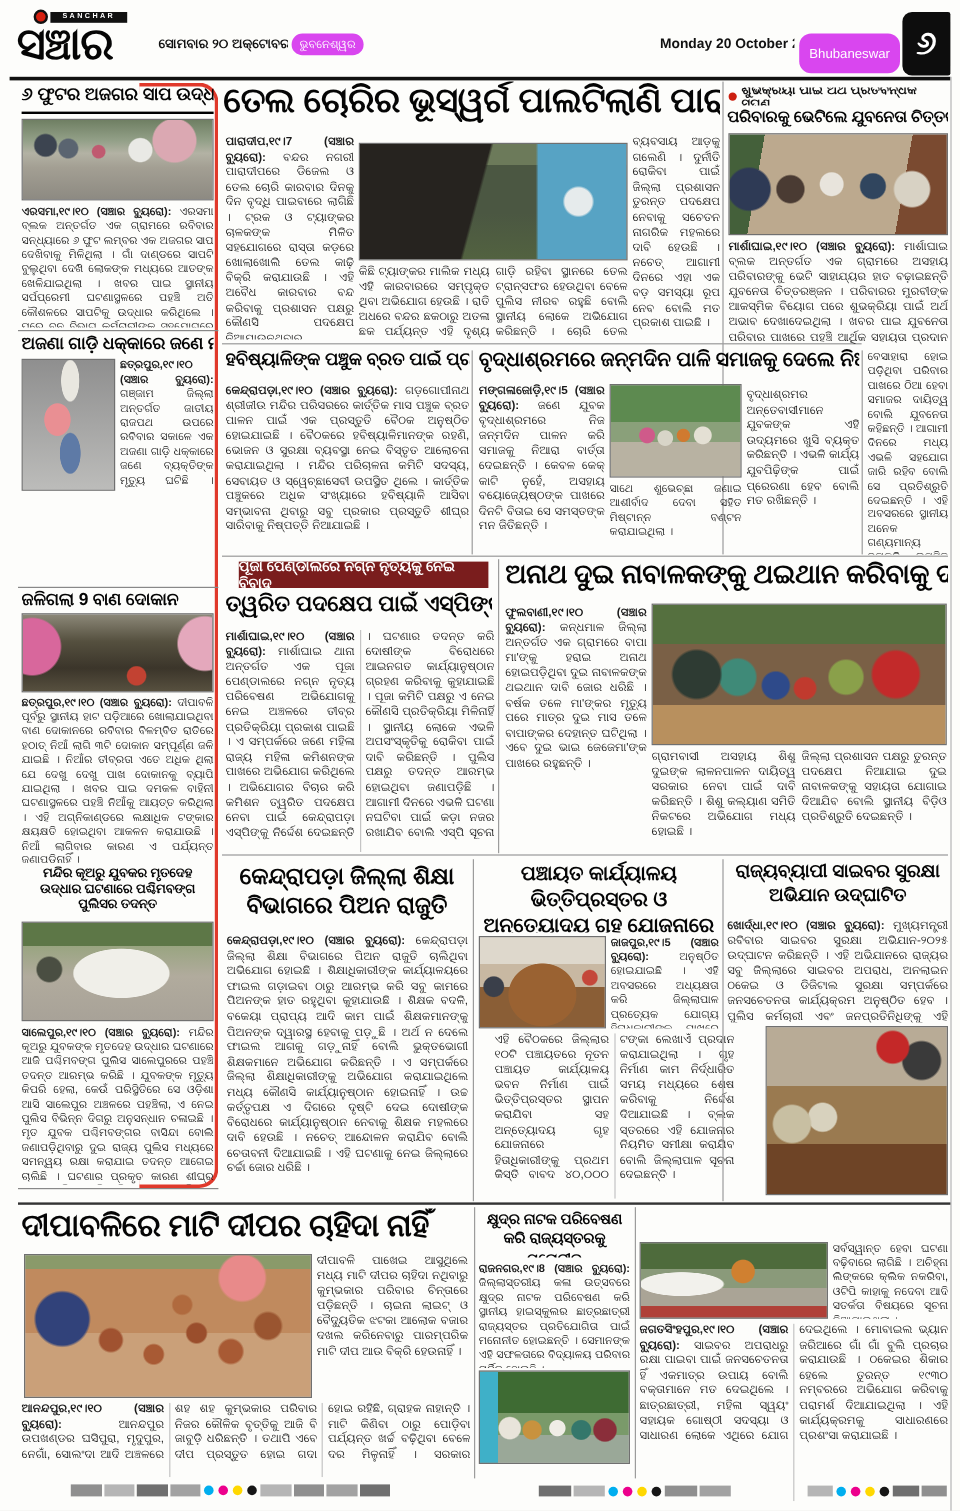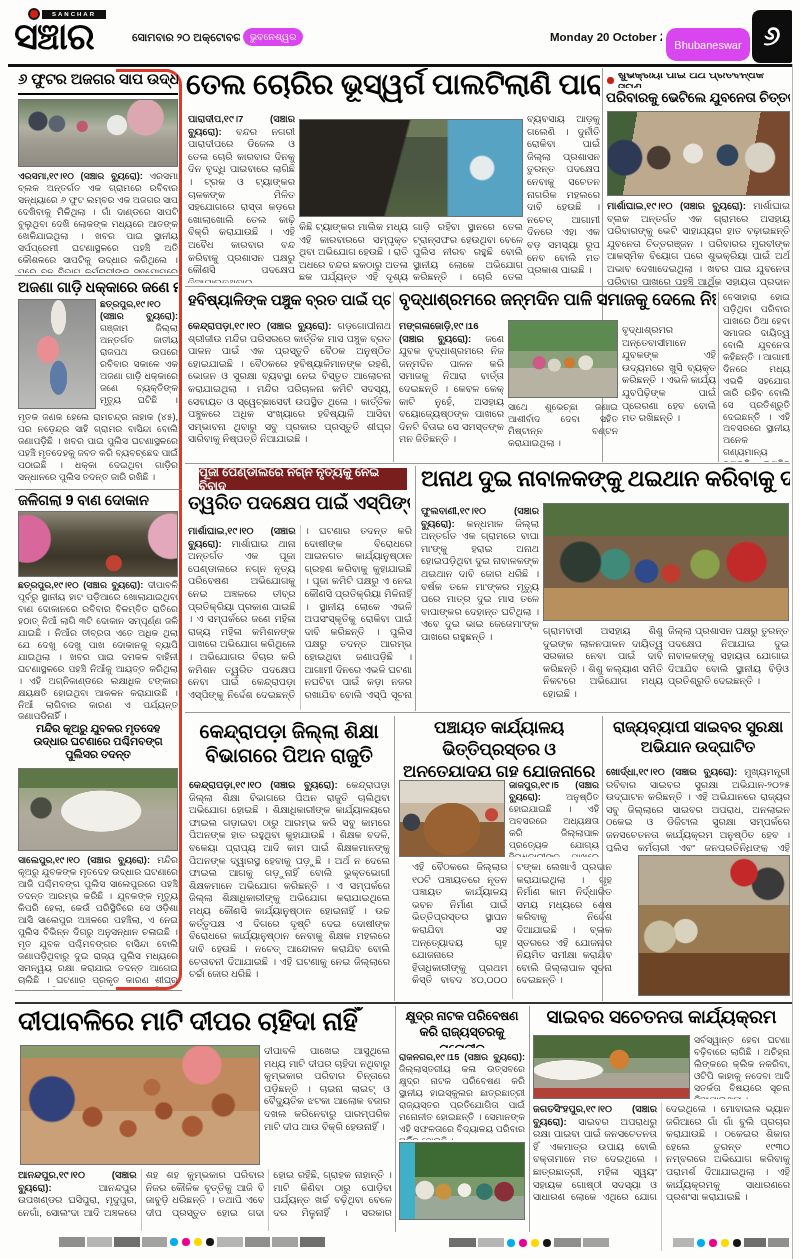--- a/index.html
+++ b/index.html
@@ -69,23 +69,20 @@
   <div class="a" style="left:18px;top:171px;width:160px;height:102px">
     <p class="bd sm"><b class="dl">ଏରସମା,୧୯।୧୦ (ସଞ୍ଚାର ବ୍ୟୁରୋ):</b> <span>ଏରସମା ବ୍ଲକ ଅନ୍ତର୍ଗତ ଏକ ଗ୍ରାମରେ ରବିବାର ସନ୍ଧ୍ୟାରେ ୬ ଫୁଟ ଲମ୍ବର ଏକ ଅଜଗର ସାପ ଦେଖିବାକୁ ମିଳିଥିଲା । ଗାଁ ଦାଣ୍ଡରେ ସାପଟି ବୁଲୁଥିବା ଦେଖି ଲୋକଙ୍କ ମଧ୍ୟରେ ଆତଙ୍କ ଖେଳିଯାଇଥିଲା । ଖବର ପାଇ ସ୍ଥାନୀୟ ସର୍ପପ୍ରେମୀ ଘଟଣାସ୍ଥଳରେ ପହଞ୍ଚି ଅତି କୌଶଳରେ ସାପଟିକୁ ଉଦ୍ଧାର କରିଥିଲେ । ପରେ ବନ ବିଭାଗ କର୍ମଚାରୀଙ୍କ ସହଯୋଗରେ ସାପଟିକୁ ନିକଟସ୍ଥ ଜଙ୍ଗଲରେ ଛଡ଼ାଯାଇଥିଲା । ଏହି ଘଟଣା ପରେ ଅଞ୍ଚଳରେ ଚର୍ଚ୍ଚା ଜୋର ଧରିଛି ।</span></p>
   </div>
   <div class="a hr" style="left:15px;top:275px;width:167px;background:#888"></div>
 
   <div class="a hl" style="left:18px;top:279px;width:160px;height:17px;font-size:14.5px;white-space:nowrap">ଅଜଣା ଗାଡ଼ି ଧକ୍କାରେ ଜଣେ ମୃତ</div>
   <div class="a photo ph-accident" style="left:18px;top:299px;width:78px;height:110px"></div>
   <div class="a" style="left:100px;top:299px;width:78px;height:110px">
     <p class="bd sm"><b class="dl">ଛତ୍ରପୁର,୧୯।୧୦ (ସଞ୍ଚାର ବ୍ୟୁରୋ):</b> <span>ଗଞ୍ଜାମ ଜିଲ୍ଲା ଅନ୍ତର୍ଗତ ଜାତୀୟ ରାଜପଥ ଉପରେ ରବିବାର ସକାଳେ ଏକ ଅଜଣା ଗାଡ଼ି ଧକ୍କାରେ ଜଣେ ବ୍ୟକ୍ତିଙ୍କ ମୃତ୍ୟୁ ଘଟିଛି । ସକାଳେ ରାସ୍ତା କଡ଼ରେ ମୃତଦେହ ପଡ଼ିଥିବା ଦେଖି ସ୍ଥାନୀୟ ଲୋକେ ପୁଲିସକୁ ଖବର ଦେଇଥିଲେ ।</span></p>
   </div>
-  <div class="a" style="left:18px;top:412px;width:160px;height:74px">
-    <p class="bd sm"><span>ମୃତକ ଜଣକ ହେଲେ ରାମଚନ୍ଦ୍ର ନାହାକ (୪୫), ପର ନଡ଼େନ୍ଦ୍ର ସାହି ଗ୍ରାମର ବାସିନ୍ଦା ବୋଲି ଜଣାପଡ଼ିଛି । ଖବର ପାଇ ପୁଲିସ ଘଟଣାସ୍ଥଳରେ ପହଞ୍ଚି ମୃତଦେହକୁ ଜବତ କରି ବ୍ୟବଚ୍ଛେଦ ପାଇଁ ପଠାଇଛି । ଧକ୍କା ଦେଇଥିବା ଗାଡ଼ିର ସନ୍ଧାନରେ ପୁଲିସ ତଦନ୍ତ ଜାରି ରଖିଛି ।</span></p>
-  </div>
   <div class="a hr" style="left:15px;top:489px;width:167px;background:#888"></div>
 
   <div class="a hl" style="left:18px;top:492px;width:160px;height:17px;font-size:14.5px;white-space:nowrap">ଜଳିଗଲା 9 ବାଣ ଦୋକାନ</div>
   <div class="a photo ph-fire" style="left:18px;top:511px;width:160px;height:66px"></div>
   <div class="a" style="left:18px;top:580px;width:160px;height:139px">
     <p class="bd sm"><b class="dl">ଛତ୍ରପୁର,୧୯।୧୦ (ସଞ୍ଚାର ବ୍ୟୁରୋ):</b> <span>ଦୀପାବଳି ପୂର୍ବରୁ ସ୍ଥାନୀୟ ହାଟ ପଡ଼ିଆରେ ଖୋଲାଯାଇଥିବା ବାଣ ଦୋକାନରେ ରବିବାର ବିଳମ୍ବିତ ରାତିରେ ହଠାତ୍ ନିଆଁ ଲାଗି ୩ଟି ଦୋକାନ ସମ୍ପୂର୍ଣ୍ଣ ଜଳି ଯାଇଛି । ନିଆଁର ତୀବ୍ରତା ଏତେ ଅଧିକ ଥିଲା ଯେ ଦେଖୁ ଦେଖୁ ପାଖ ଦୋକାନକୁ ବ୍ୟାପି ଯାଇଥିଲା । ଖବର ପାଇ ଦମକଳ ବାହିନୀ ଘଟଣାସ୍ଥଳରେ ପହଞ୍ଚି ନିଆଁକୁ ଆୟତ୍ତ କରିଥିଲା । ଏହି ଅଗ୍ନିକାଣ୍ଡରେ ଲକ୍ଷାଧିକ ଟଙ୍କାର କ୍ଷୟକ୍ଷତି ହୋଇଥିବା ଆକଳନ କରାଯାଉଛି । ନିଆଁ ଲାଗିବାର କାରଣ ଏ ପର୍ଯ୍ୟନ୍ତ ଜଣାପଡ଼ିନାହିଁ ।</span></p>
   </div>
 
   <div class="a hl ctr" style="left:18px;top:722px;width:160px;height:43px;font-size:11px;line-height:1.2">ମନ୍ଦିର କୂଅରୁ ଯୁବକର ମୃତଦେହ ଉଦ୍ଧାର ଘଟଣାରେ ପଶ୍ଚିମବଙ୍ଗ ପୁଲିସର ତଦନ୍ତ</div>
   <div class="a photo ph-pvan" style="left:18px;top:768px;width:160px;height:83px"></div>
@@ -126,21 +123,21 @@
   </div>
 
   <div class="a hl" style="left:188px;top:292px;width:203px;height:24px;font-size:15px;white-space:nowrap">ହବିଷ୍ୟାଳିଙ୍କ ପଞ୍ଚୁକ ବ୍ରତ ପାଇଁ ପ୍ରସ୍ତୁତି ବୈଠକ</div>
   <div class="a" style="left:188px;top:320px;width:203px;height:140px">
     <p class="bd"><b class="dl">କେନ୍ଦ୍ରାପଡ଼ା,୧୯।୧୦ (ସଞ୍ଚାର ବ୍ୟୁରୋ):</b> <span>ଗଡ଼ଗୋପୀନାଥ ଶ୍ରୀଜୀଉ ମନ୍ଦିର ପରିସରରେ କାର୍ତ୍ତିକ ମାସ ପଞ୍ଚୁକ ବ୍ରତ ପାଳନ ପାଇଁ ଏକ ପ୍ରସ୍ତୁତି ବୈଠକ ଅନୁଷ୍ଠିତ ହୋଇଯାଇଛି । ବୈଠକରେ ହବିଷ୍ୟାଳିମାନଙ୍କ ରହଣି, ଭୋଜନ ଓ ସୁରକ୍ଷା ବ୍ୟବସ୍ଥା ନେଇ ବିସ୍ତୃତ ଆଲୋଚନା କରାଯାଇଥିଲା । ମନ୍ଦିର ପରିଚାଳନା କମିଟି ସଦସ୍ୟ, ସେବାୟତ ଓ ସ୍ୱେଚ୍ଛାସେବୀ ଉପସ୍ଥିତ ଥିଲେ । କାର୍ତ୍ତିକ ପଞ୍ଚୁକରେ ଅଧିକ ସଂଖ୍ୟାରେ ହବିଷ୍ୟାଳି ଆସିବା ସମ୍ଭାବନା ଥିବାରୁ ସବୁ ପ୍ରକାର ପ୍ରସ୍ତୁତି ଶୀଘ୍ର ସାରିବାକୁ ନିଷ୍ପତ୍ତି ନିଆଯାଇଛି ।</span></p>
   </div>
   <div class="a vr" style="left:393px;top:292px;height:170px"></div>
 
   <div class="a hl" style="left:399px;top:290px;width:317px;height:26px;font-size:17px;white-space:nowrap">ବୃଦ୍ଧାଶ୍ରମରେ ଜନ୍ମଦିନ ପାଳି ସମାଜକୁ ଦେଲେ ନିଆରା ବାର୍ତ୍ତା</div>
   <div class="a" style="left:399px;top:320px;width:105px;height:140px">
-    <p class="bd"><b class="dl">ମଙ୍ଗଳାଜୋଡ଼ି,୧୯।16 (ସଞ୍ଚାର ବ୍ୟୁରୋ):</b> <span>ଜଣେ ଯୁବକ ବୃଦ୍ଧାଶ୍ରମରେ ନିଜ ଜନ୍ମଦିନ ପାଳନ କରି ସମାଜକୁ ନିଆରା ବାର୍ତ୍ତା ଦେଇଛନ୍ତି । କେବଳ କେକ୍ କାଟି ନୁହେଁ, ଅସହାୟ ବୟୋଜ୍ୟେଷ୍ଠଙ୍କ ପାଖରେ ଦିନଟି ବିତାଇ ସେ ସମସ୍ତଙ୍କ ମନ ଜିତିଛନ୍ତି ।</span></p>
+    <p class="bd"><b class="dl">ମଙ୍ଗଳାଜୋଡ଼ି,୧୯।5 (ସଞ୍ଚାର ବ୍ୟୁରୋ):</b> <span>ଜଣେ ଯୁବକ ବୃଦ୍ଧାଶ୍ରମରେ ନିଜ ଜନ୍ମଦିନ ପାଳନ କରି ସମାଜକୁ ନିଆରା ବାର୍ତ୍ତା ଦେଇଛନ୍ତି । କେବଳ କେକ୍ କାଟି ନୁହେଁ, ଅସହାୟ ବୟୋଜ୍ୟେଷ୍ଠଙ୍କ ପାଖରେ ଦିନଟି ବିତାଇ ସେ ସମସ୍ତଙ୍କ ମନ ଜିତିଛନ୍ତି ।</span></p>
   </div>
   <div class="a photo ph-oldage" style="left:508px;top:320px;width:110px;height:78px"></div>
   <div class="a" style="left:508px;top:402px;width:110px;height:58px">
     <p class="bd sm"><span>ସାଥେ ଶୁଭେଚ୍ଛା ଜଣାଇ ଆଶୀର୍ବାଦ ଦେବା ସହିତ ମିଷ୍ଟାନ୍ନ ବଣ୍ଟନ କରାଯାଇଥିଲା ।</span></p>
   </div>
   <div class="a" style="left:622px;top:324px;width:94px;height:140px">
     <p class="bd"><span>ବୃଦ୍ଧାଶ୍ରମର ଅନ୍ତେବାସୀମାନେ ଯୁବକଙ୍କ ଏହି ଉଦ୍ୟମରେ ଖୁସି ବ୍ୟକ୍ତ କରିଛନ୍ତି । ଏଭଳି କାର୍ଯ୍ୟ ଯୁବପିଢ଼ିଙ୍କ ପାଇଁ ପ୍ରେରଣା ହେବ ବୋଲି ମତ ରଖିଛନ୍ତି ।</span></p>
   </div>
   <div class="a hr" style="left:185px;top:463px;width:605px;background:#999"></div>
 
@@ -192,26 +189,25 @@
   <div class="a" style="left:264px;top:1045px;width:126px;height:120px">
     <p class="bd"><span>ଦୀପାବଳି ପାଖେଇ ଆସୁଥିଲେ ମଧ୍ୟ ମାଟି ଦୀପର ଚାହିଦା ନଥିବାରୁ କୁମ୍ଭକାର ପରିବାର ଚିନ୍ତାରେ ପଡ଼ିଛନ୍ତି । ଚାଇନା ଲାଇଟ୍ ଓ ବୈଦ୍ୟୁତିକ ଝଟକା ଆଲୋକ ବଜାର ଦଖଲ କରିନେବାରୁ ପାରମ୍ପରିକ ମାଟି ଦୀପ ଆଉ ବିକ୍ରି ହେଉନାହିଁ ।</span></p>
   </div>
   <div class="a" style="left:18px;top:1169px;width:374px;height:62px">
     <p class="bd c3" style="height:62px"><b class="dl">ଆନନ୍ଦପୁର,୧୯।୧୦ (ସଞ୍ଚାର ବ୍ୟୁରୋ):</b> <span>ଆନନ୍ଦପୁର ଉପଖଣ୍ଡର ଘସିପୁରା, ମୃଦୁପୁର, ନେଗାଁ, ସୋଲଂଦା ଆଦି ଅଞ୍ଚଳରେ ଶହ ଶହ କୁମ୍ଭକାର ପରିବାର ନିଜର କୌଳିକ ବୃତ୍ତିକୁ ଆଜି ବି ଜାବୁଡ଼ି ଧରିଛନ୍ତି । ତଥାପି ଏବେ ଦୀପ ପ୍ରସ୍ତୁତ ହୋଇ ଗଦା ହୋଇ ରହିଛି, ଗ୍ରାହକ ନାହାନ୍ତି । ମାଟି କିଣିବା ଠାରୁ ପୋଡ଼ିବା ପର୍ଯ୍ୟନ୍ତ ଖର୍ଚ୍ଚ ବଢ଼ିଥିବା ବେଳେ ଦର ମିଳୁନାହିଁ । ସରକାର କୁମ୍ଭକାରମାନଙ୍କ ପାଇଁ ସହାୟତା ଯୋଜନା କରିବାକୁ ଦାବି ହେଉଛି । ଦୀପାବଳିରେ ମାଟି ଦୀପ ଜଳାଇ ପରମ୍ପରା ରକ୍ଷା କରିବାକୁ ସଚେତନ ମହଲ ନିବେଦନ କରିଛନ୍ତି ।</span></p>
   </div>
   <div class="a vr" style="left:395px;top:1006px;height:226px"></div>
 
   <div class="a hl ctr" style="left:399px;top:1008px;width:126px;height:40px;font-size:12.5px;line-height:1.3">କ୍ଷୁଦ୍ର ନାଟକ ପରିବେଷଣ କରି ରାଜ୍ୟସ୍ତରକୁ ମନୋନୀତ</div>
   <div class="a" style="left:399px;top:1052px;width:126px;height:88px">
-    <p class="bd sm"><b class="dl">ରାଜନଗର,୧୯।15 (ସଞ୍ଚାର ବ୍ୟୁରୋ):</b> <span>ଜିଲ୍ଲାସ୍ତରୀୟ କଳା ଉତ୍ସବରେ କ୍ଷୁଦ୍ର ନାଟକ ପରିବେଷଣ କରି ସ୍ଥାନ‌ୀୟ ହାଇସ୍କୁଲର ଛାତ୍ରଛାତ୍ରୀ ରାଜ୍ୟସ୍ତର ପ୍ରତିଯୋଗିତା ପାଇଁ ମନୋନୀତ ହୋଇଛନ୍ତି । ସେମାନଙ୍କ ଏହି ସଫଳତାରେ ବିଦ୍ୟାଳୟ ପରିବାର ଗର୍ବିତ ହୋଇଛି ।</span></p>
+    <p class="bd sm"><b class="dl">ରାଜନଗର,୧୯।8 (ସଞ୍ଚାର ବ୍ୟୁରୋ):</b> <span>ଜିଲ୍ଲାସ୍ତରୀୟ କଳା ଉତ୍ସବରେ କ୍ଷୁଦ୍ର ନାଟକ ପରିବେଷଣ କରି ସ୍ଥାନ‌ୀୟ ହାଇସ୍କୁଲର ଛାତ୍ରଛାତ୍ରୀ ରାଜ୍ୟସ୍ତର ପ୍ରତିଯୋଗିତା ପାଇଁ ମନୋନୀତ ହୋଇଛନ୍ତି । ସେମାନଙ୍କ ଏହି ସଫଳତାରେ ବିଦ୍ୟାଳୟ ପରିବାର ଗର୍ବିତ ହୋଇଛି ।</span></p>
   </div>
   <div class="a photo ph-drama" style="left:399px;top:1142px;width:126px;height:78px"></div>
   <div class="a vr" style="left:529px;top:1006px;height:226px"></div>
 
-  <div class="a hl ctr" style="left:533px;top:1007px;width:257px;height:24px;font-size:18.5px;white-space:nowrap">ସାଇବର ସଚେତନତା କାର୍ଯ୍ୟକ୍ରମ</div>
   <div class="a photo ph-awvan" style="left:533px;top:1035px;width:157px;height:64px"></div>
   <div class="a" style="left:694px;top:1035px;width:96px;height:64px">
     <p class="bd sm"><span>ସର୍ବସ୍ୱାନ୍ତ ହେବା ଘଟଣା ବଢ଼ିବାରେ ଲାଗିଛି । ଅଚିହ୍ନା ଲିଙ୍କରେ କ୍ଲିକ ନକରିବା, ଓଟିପି କାହାକୁ ନଦେବା ଆଦି ସତର୍କତା ବିଷୟରେ ସୂଚନା ଦିଆଯାଇଥିଲା ।</span></p>
   </div>
   <div class="a" style="left:533px;top:1103px;width:257px;height:148px">
     <p class="bd c2" style="height:148px"><b class="dl">ଜଗତସିଂହପୁର,୧୯।୧୦ (ସଞ୍ଚାର ବ୍ୟୁରୋ):</b> <span>ସାଇବର ଅପରାଧରୁ ରକ୍ଷା ପାଇବା ପାଇଁ ଜନସଚେତନତା ହିଁ ଏକମାତ୍ର ଉପାୟ ବୋଲି ବକ୍ତାମାନେ ମତ ଦେଇଥିଲେ । ଛାତ୍ରଛାତ୍ରୀ, ମହିଳା ସ୍ୱୟଂ ସହାୟକ ଗୋଷ୍ଠୀ ସଦସ୍ୟା ଓ ସାଧାରଣ ଲୋକେ ଏଥିରେ ଯୋଗ ଦେଇଥିଲେ । ମୋବାଇଲ ଭ୍ୟାନ ଜରିଆରେ ଗାଁ ଗାଁ ବୁଲି ପ୍ରଚାର କରାଯାଉଛି । ଠକେଇର ଶିକାର ହେଲେ ତୁରନ୍ତ ୧୯୩୦ ନମ୍ବରରେ ଅଭିଯୋଗ କରିବାକୁ ପରାମର୍ଶ ଦିଆଯାଇଥିଲା । ଏହି କାର୍ଯ୍ୟକ୍ରମକୁ ସାଧାରଣରେ ପ୍ରଶଂସା କରାଯାଇଛି ।</span></p>
   </div>
 
   <div class="a regstrip" style="left:58px;top:1237px;width:268px;height:10px">
     <span class="g g1"></span>

